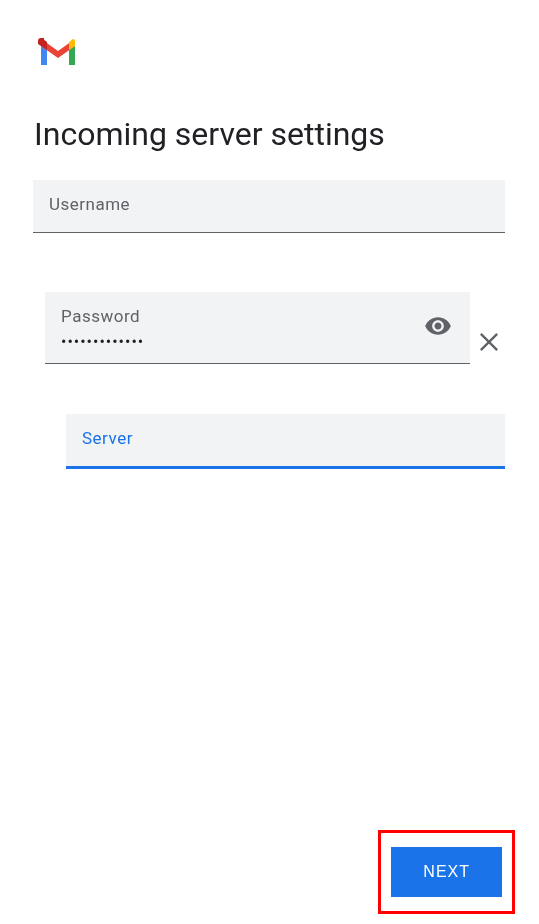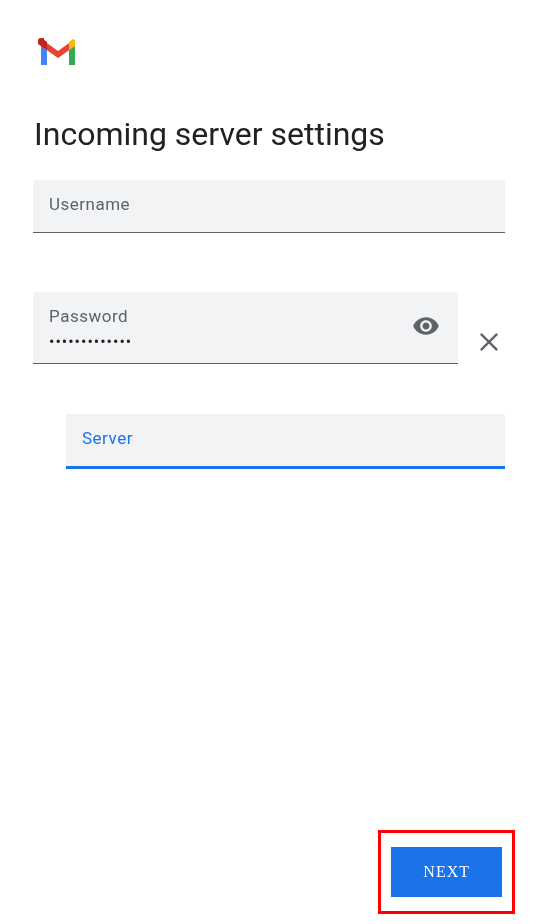--- a/index.html
+++ b/index.html
@@ -32,20 +32,21 @@
       position: absolute;
       left: 33px;
       width: 472px;
     }
     .field-username {
       top: 180px;
     }
     .field-password {
       top: 292px;
       width: 425px;
+      margin-left: 12px;
     }
     .field-server {
       top: 414px;
       padding-left: 33px;
     }
     .field {
       background: #f1f3f4;
       border-bottom: 1px solid #5f6368;
       padding: 14px 16px 12px 16px;
       position: relative;
@@ -98,21 +99,21 @@
     }
     .next-button {
       background: #1a73e8;
       color: #ffffff;
       border: none;
       padding: 16px 32px;
       font-size: 16px;
       font-weight: 500;
       letter-spacing: 1px;
       cursor: pointer;
-      font-family: Liberation Serif, serif;
+      font-family: Liberation Sans, sans-serif;
     }
   </style>
 </head>
 <body>
 
 <div class="logo">
   <svg width="40" height="30" viewBox="0 0 40 30">
     <path d="M3 27 L3 8 L20 20 L37 8 L37 27" fill="none"></path>
     <path d="M3 27 L3 8 L9 12 L9 27 Z" fill="#4285F4"></path>
     <path d="M37 27 L37 8 L31 12 L31 27 Z" fill="#34A853"></path>

